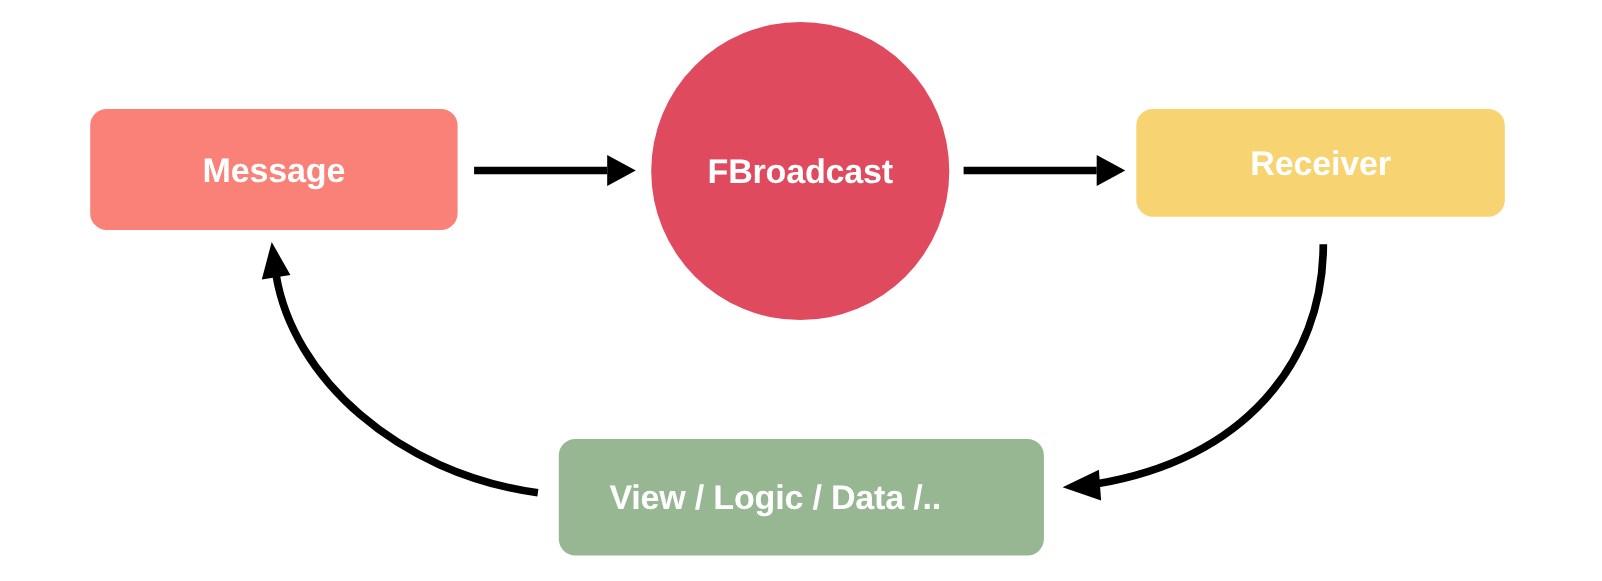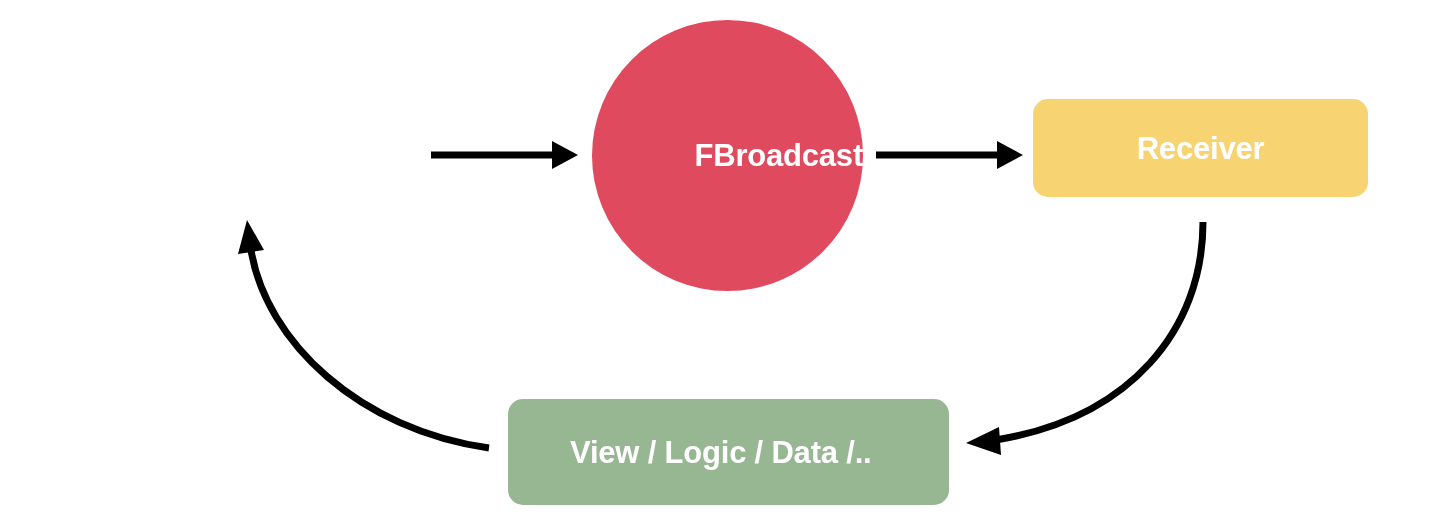--- a/index.html
+++ b/index.html
@@ -28,21 +28,21 @@
     font-weight: bold;
     letter-spacing: -0.2px;
     -webkit-font-smoothing: antialiased;
   }
   .node-box {
     border-radius: 15px;
     justify-content: center;
   }
   .node-circle {
     border-radius: 50%;
-    justify-content: flex-end;
+    justify-content: center;
   }
   .node-label {
     display: block;
     white-space: nowrap;
     line-height: 1;
   }
   
   #node-message {
     left: 82px;
     top: 99px;
@@ -67,21 +67,21 @@
     font-size: 31px;
   }
   
   #node-viewlogicdata {
     left: 508px;
     top: 399px;
     width: 441px;
     height: 106px;
     font-size: 31px;
     justify-content: flex-start;
-    padding-left: 62px;
+    padding-left: 46px;
   }
   
   #arrow-layer {
     position: absolute;
     left: 0;
     top: 0;
     width: 1456px;
     height: 528px;
     pointer-events: none;
   }
@@ -94,20 +94,23 @@
   .arrow-head {
     fill: #000000;
     stroke: none;
   }
 </style>
 </head>
 <body>
 
 <div id="diagram-canvas">
 
+  <div class="node node-box" id="node-message" style="background:#f98178;">
+    <span class="node-label">Message</span>
+  </div>
 
   <div class="node node-circle" id="node-fbroadcast" style="background:#e04a5f;">
     <span class="node-label">FBroadcast</span>
   </div>
 
   <div class="node node-box" id="node-receiver" style="background:#f7d372;">
     <span class="node-label">Receiver</span>
   </div>
 
   <div class="node node-box" id="node-viewlogicdata" style="background:#96b792;">

